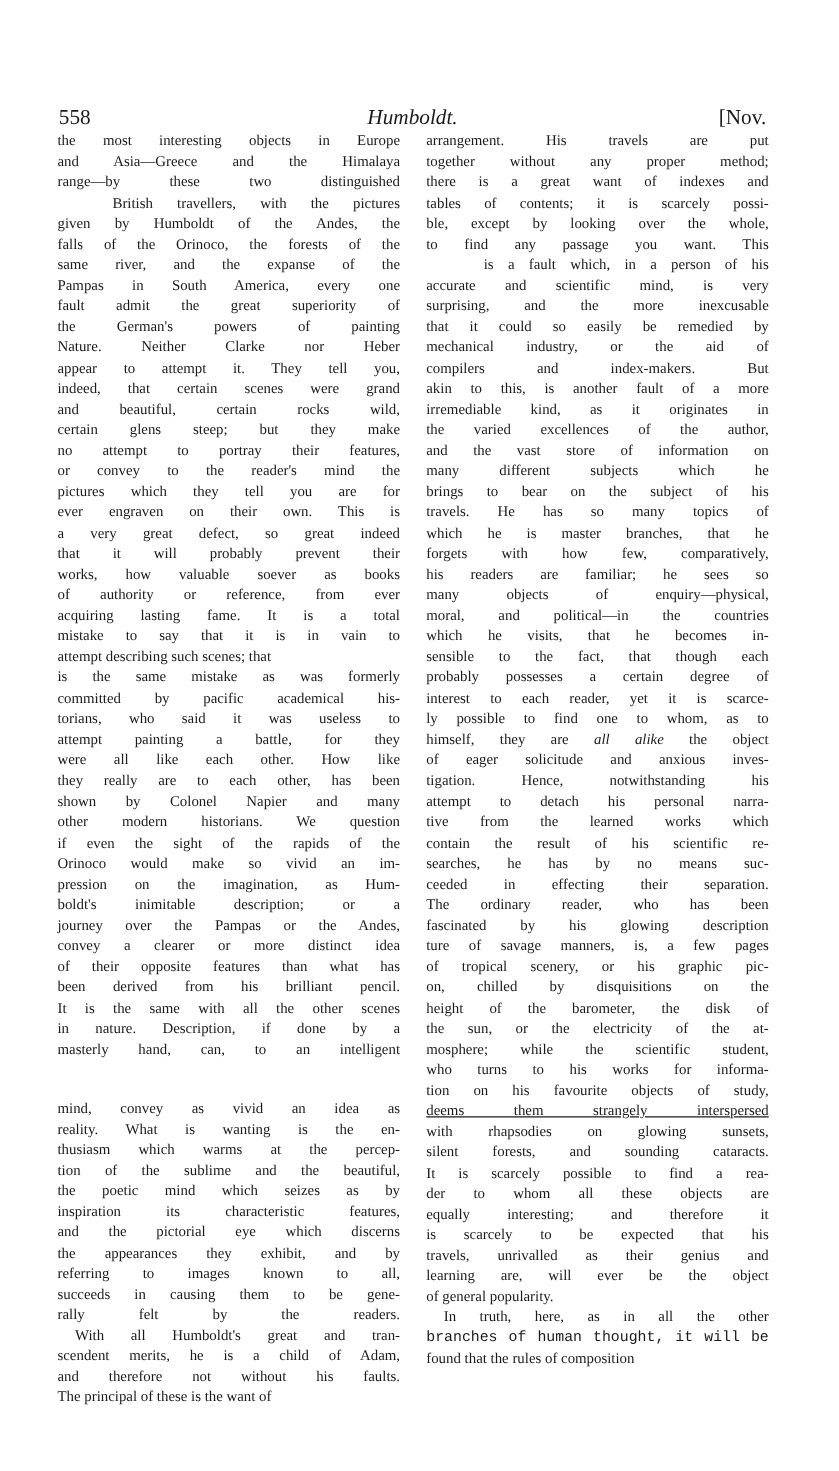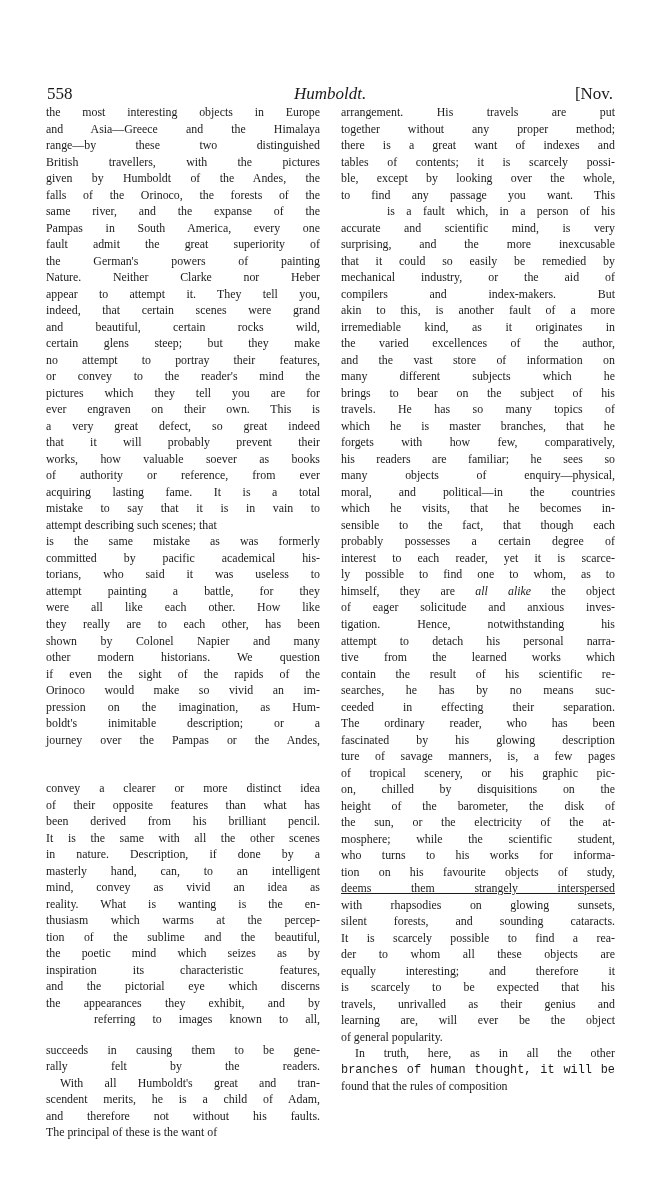--- a/index.html
+++ b/index.html
@@ -25,21 +25,21 @@
 <div class="header">
   <span class="num">558</span>
   <span class="title">Humboldt.</span>
   <span class="date">[Nov.</span>
 </div>
 
 <div class="col left" id="col-left" style="line-height: 16.5167px; font-size: 11.892px;">
     <span class="line" style="height: 16.5167px;">the most interesting objects in Europe</span>
     <span class="line" style="height: 16.5167px;">and Asia—Greece and the Himalaya</span>
     <span class="line" style="height: 16.5167px;">range—by these two distinguished</span>
-    <span class="line" style="height: 16.5167px;">British travellers, with the pictures</span>
+    <span class="line" style="height: 16.5167px; margin-left: 44px;">British travellers, with the pictures</span>
     <span class="line" style="height: 16.5167px;">given by Humboldt of the Andes, the</span>
     <span class="line" style="height: 16.5167px;">falls of the Orinoco, the forests of the</span>
     <span class="line" style="height: 16.5167px;">same river, and the expanse of the</span>
     <span class="line" style="height: 16.5167px;">Pampas in South America, every one</span>
     <span class="line" style="height: 16.5167px;">fault admit the great superiority of</span>
     <span class="line" style="height: 16.5167px;">the German's powers of painting</span>
     <span class="line" style="height: 16.5167px;">Nature. Neither Clarke nor Heber</span>
     <span class="line" style="height: 16.5167px;">appear to attempt it. They tell you,</span>
     <span class="line" style="height: 16.5167px;">indeed, that certain scenes were grand</span>
     <span class="line" style="height: 16.5167px;">and beautiful, certain rocks wild,</span>
@@ -61,36 +61,36 @@
     <span class="line" style="height: 16.5167px;">attempt painting a battle, for they</span>
     <span class="line" style="height: 16.5167px;">were all like each other. How like</span>
     <span class="line" style="height: 16.5167px;">they really are to each other, has been</span>
     <span class="line" style="height: 16.5167px;">shown by Colonel Napier and many</span>
     <span class="line" style="height: 16.5167px;">other modern historians. We question</span>
     <span class="line" style="height: 16.5167px;">if even the sight of the rapids of the</span>
     <span class="line" style="height: 16.5167px;">Orinoco would make so vivid an im-</span>
     <span class="line" style="height: 16.5167px;">pression on the imagination, as Hum-</span>
     <span class="line" style="height: 16.5167px;">boldt's inimitable description; or a</span>
     <span class="line" style="height: 16.5167px;">journey over the Pampas or the Andes,</span>
-    <span class="line" style="height: 16.5167px; margin-top: 32px;">convey a clearer or more distinct idea</span>
+    <span class="line" style="height: 16.5167px;">convey a clearer or more distinct idea</span>
     <span class="line" style="height: 16.5167px;">of their opposite features than what has</span>
     <span class="line" style="height: 16.5167px;">been derived from his brilliant pencil.</span>
     <span class="line" style="height: 16.5167px;">It is the same with all the other scenes</span>
     <span class="line" style="height: 16.5167px;">in nature. Description, if done by a</span>
     <span class="line" style="height: 16.5167px;">masterly hand, can, to an intelligent</span>
-    <span class="line" style="height: 16.5167px;">mind, convey as vivid an idea as</span>
+    <span class="line" style="height: 16.5167px; margin-top: 31px;">mind, convey as vivid an idea as</span>
     <span class="line" style="height: 16.5167px;">reality. What is wanting is the en-</span>
     <span class="line" style="height: 16.5167px;">thusiasm which warms at the percep-</span>
     <span class="line" style="height: 16.5167px;">tion of the sublime and the beautiful,</span>
     <span class="line" style="height: 16.5167px;">the poetic mind which seizes as by</span>
     <span class="line" style="height: 16.5167px;">inspiration its characteristic features,</span>
     <span class="line" style="height: 16.5167px;">and the pictorial eye which discerns</span>
     <span class="line" style="height: 16.5167px;">the appearances they exhibit, and by</span>
-    <span class="line" style="height: 16.5167px; margin-left: 48px;">referring to images known to all,</span>
-    <span class="line" style="height: 16.5167px; margin-top: 14px;">succeeds in causing them to be gene-</span>
+    <span class="line" style="height: 16.5167px;">referring to images known to all,</span>
+    <span class="line" style="height: 16.5167px;">succeeds in causing them to be gene-</span>
     <span class="line" style="height: 16.5167px;">rally felt by the readers.</span>
     <span class="line indent" style="height: 16.5167px;">With all Humboldt's great and tran-</span>
     <span class="line" style="height: 16.5167px;">scendent merits, he is a child of Adam,</span>
     <span class="line" style="height: 16.5167px;">and therefore not without his faults.</span>
     <span class="line last" style="height: 16.5167px;">The principal of these is the want of</span>
   </div>
 <div class="col right" id="col-right" style="line-height: 16.5167px; font-size: 11.892px;">
     <span class="line" style="height: 16.5167px;">arrangement. His travels are put</span>
     <span class="line" style="height: 16.5167px;">together without any proper method;</span>
     <span class="line" style="height: 16.5167px;">there is a great want of indexes and</span>

